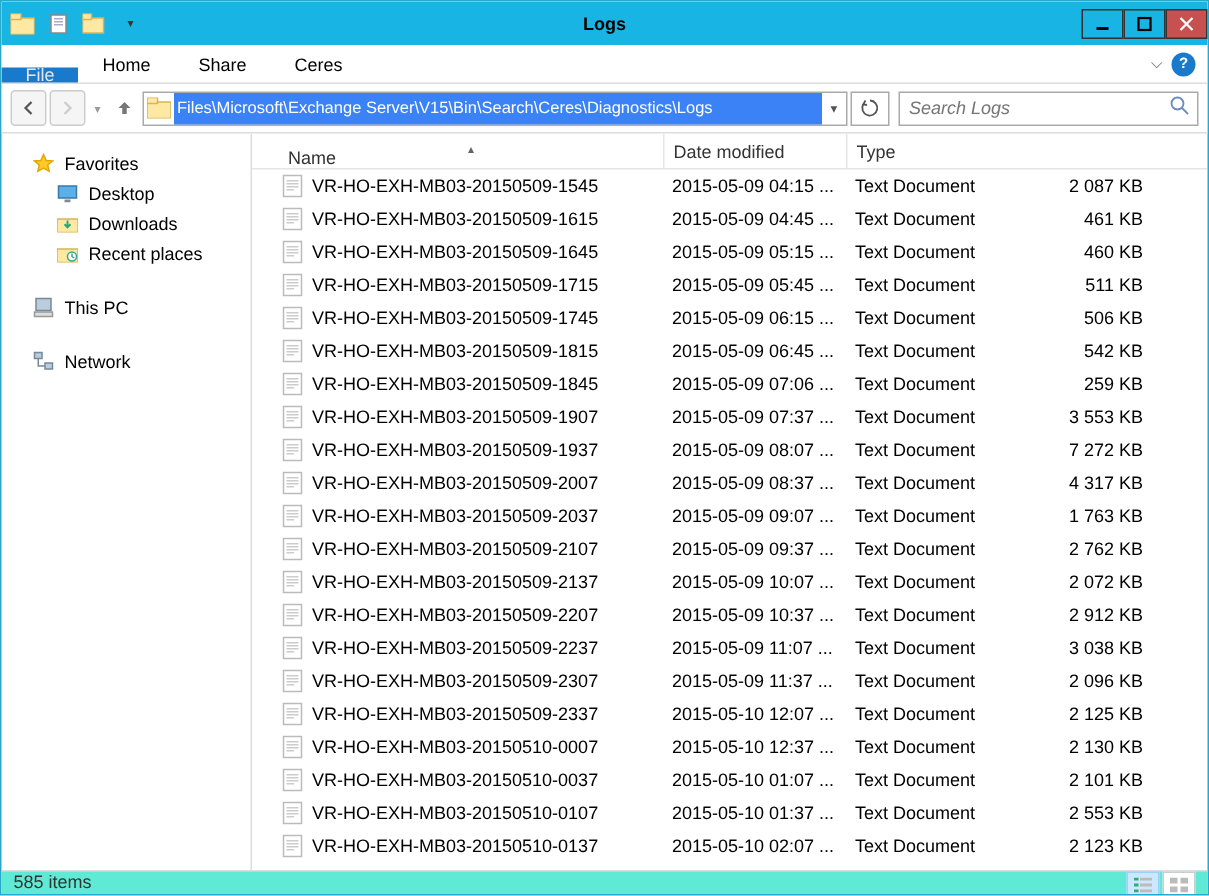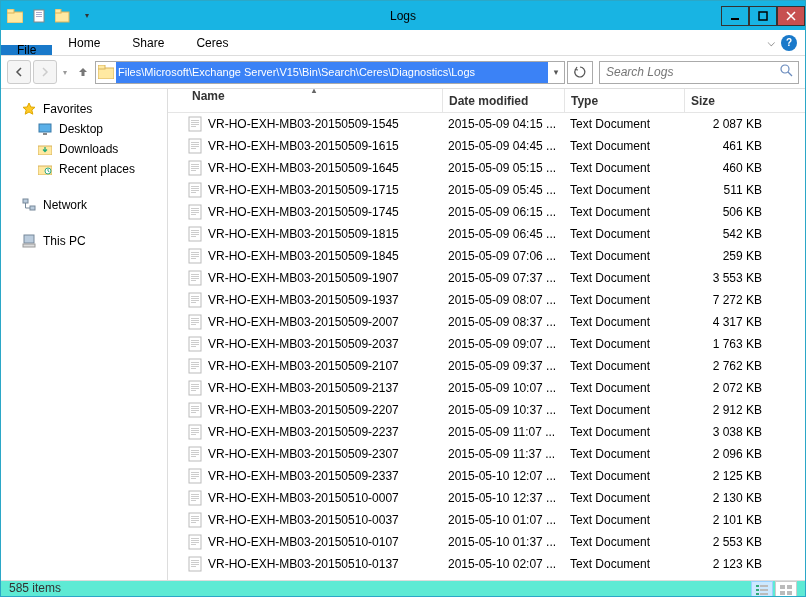--- a/index.html
+++ b/index.html
@@ -1,27 +1,27 @@
 <!DOCTYPE html>
 <html><head>
   <meta charset="utf-8">
   <style>
     * { margin: 0; padding: 0; box-sizing: border-box; font-family: 'Segoe UI', Tahoma, sans-serif; font-size: 12px; }
     body { background: #fff; width: 806px; height: 597px; overflow: hidden; border: 1px solid #2ba7c7; display: flex; flex-direction: column; }
     
     .titlebar { background: #18b4e3; height: 29px; display: flex; align-items: center; position: relative; }
     .titlebar-qat { display: flex; align-items: center; gap: 4px; margin-left: 4px; }
     .qat-icon { width: 20px; height: 20px; display: flex; align-items: center; justify-content: center; }
-    .titlebar-title { position: absolute; left: 50%; transform: translateX(-50%); color: #000; font-size: 12px; }
+    .titlebar-title { position: absolute; left: 50%; transform: translateX(-50%); color: #000; font-size: 12px; font-weight: bold; }
     .titlebar-controls { margin-left: auto; display: flex; }
     .titlebar-btn { width: 28px; height: 20px; border: 1px solid #333; display: flex; align-items: center; justify-content: center; background: #18b4e3; margin-top: 0; }
     .titlebar-btn.close { background: #c75050; }
     
     .menubar { background: #fff; height: 26px; display: flex; align-items: stretch; border-bottom: 1px solid #ddd; }
-    .file-tab { background: #1979ca; color: #000000; padding: 0 16px; display: flex; align-items: center; font-size: 12px; margin-top: 15px; }
+    .file-tab { background: #1979ca; color: #e5e5e5; padding: 0 16px; display: flex; align-items: center; font-size: 12px; margin-top: 15px; }
     .menu-tab { padding: 0 16px; display: flex; align-items: center; font-size: 12px; color: #000; }
     .menubar-right { margin-left: auto; display: flex; align-items: center; gap: 6px; padding-right: 8px; }
     .help-icon { width: 16px; height: 16px; background: #1979ca; border-radius: 50%; color: #fff; display: flex; align-items: center; justify-content: center; font-size: 10px; font-weight: bold; }
     .expand-chevron { color: #666; font-size: 10px; }
     
     .navbar { height: 33px; display: flex; align-items: center; padding: 0 6px; gap: 2px; border-bottom: 1px solid #ddd; background: #fff; }
     .nav-btn { width: 24px; height: 24px; border: 1px solid #ccc; border-radius: 3px; display: flex; align-items: center; justify-content: center; color: #999; background: #f5f5f5; }
     .nav-btn.disabled { color: #ccc; }
     .nav-history { width: 12px; font-size: 8px; color: #999; text-align: center; }
     .nav-up { width: 20px; height: 20px; display: flex; align-items: center; justify-content: center; color: #777; border-radius: 2px; }
@@ -36,21 +36,21 @@
     
     .body-area { flex: 1; display: flex; overflow: hidden; }
     .nav-pane { width: 167px; border-right: 1px solid #ddd; padding: 10px 0; overflow: hidden; }
     .nav-group { margin-bottom: 16px; }
     .nav-item { padding: 2px 0 2px 20px; display: flex; align-items: center; gap: 6px; font-size: 12px; }
     .nav-item.child { padding-left: 36px; }
     .nav-item.header { font-weight: normal; padding-left: 20px; }
     .nav-icon { width: 16px; height: 16px; display: inline-flex; align-items: center; justify-content: center; }
     
     .content-pane { flex: 1; display: flex; flex-direction: column; overflow: hidden; }
-    .columns-header { height: 24px; display: flex; border-bottom: 1px solid #e5e5e5; align-items: flex-start; padding-left: 18px; font-weight: bold; }
+    .columns-header { height: 24px; display: flex; border-bottom: 1px solid #e5e5e5; align-items: flex-end; padding-left: 18px; }
     .col { font-size: 12px; color: #333; padding: 0 6px; position: relative; }
     .col.name { width: 256px; }
     .col.date { width: 122px; border-left: 1px solid #e5e5e5; height: 100%; display: flex; align-items: center; }
     .col.type { width: 120px; border-left: 1px solid #e5e5e5; height: 100%; display: flex; align-items: center; }
     .col.size { width: 90px; border-left: 1px solid #e5e5e5; height: 100%; display: flex; align-items: center; }
     .sort-arrow { position: absolute; left: 50%; top: -3px; transform: translateX(-50%); font-size: 8px; color: #666; }
     
     .file-list { flex: 1; overflow-y: auto; overflow-x: hidden; padding-left: 18px; }
     .file-row { height: 22px; display: flex; align-items: center; }
     .file-icon { width: 18px; height: 18px; display: inline-flex; align-items: center; justify-content: center; margin-right: 4px; }
@@ -209,55 +209,52 @@
               <path d="M10 6 L10 8 L11.5 9" stroke="#3a8" fill="none"></path>
             </svg>
         </span>
         <span>Recent places</span>
       </div>
     </div>
     <div class="nav-group">
       <div class="nav-item header">
         <span class="nav-icon">
           <svg width="14" height="14" viewBox="0 0 14 14">
-              <rect x="1" y="1" width="5" height="4" fill="#bcd" stroke="#789"></rect>
-              <rect x="8" y="8" width="5" height="4" fill="#bcd" stroke="#789"></rect>
-              <path d="M3.5 5 L3.5 10 L8 10" stroke="#789" fill="none"></path>
+              <rect x="2" y="1" width="10" height="8" fill="#bcd" stroke="#789"></rect>
+              <rect x="1" y="10" width="12" height="3" fill="#ddd" stroke="#999"></rect>
             </svg>
         </span>
-        <span>Network</span>
+        <span>This PC</span>
       </div>
     </div>
     <div class="nav-group">
       <div class="nav-item header">
         <span class="nav-icon">
           <svg width="14" height="14" viewBox="0 0 14 14">
-              <rect x="2" y="1" width="10" height="8" fill="#bcd" stroke="#789"></rect>
-              <rect x="1" y="10" width="12" height="3" fill="#ddd" stroke="#999"></rect>
+              <rect x="1" y="1" width="5" height="4" fill="#bcd" stroke="#789"></rect>
+              <rect x="8" y="8" width="5" height="4" fill="#bcd" stroke="#789"></rect>
+              <path d="M3.5 5 L3.5 10 L8 10" stroke="#789" fill="none"></path>
             </svg>
         </span>
-        <span>This PC</span>
+        <span>Network</span>
       </div>
     </div>
   </div>
 
   <div class="content-pane">
     <div class="columns-header">
       <div class="col name">
         <span>Name</span>
         <span class="sort-arrow">▴</span>
       </div>
       <div class="col date">
           <span>Date modified</span>
         </div>
       <div class="col type">
           <span>Type</span>
-        </div>
-      <div class="col size">
-          <span>Size</span>
         </div>
     </div>
     <div class="file-list" id="file-list">
         <div class="file-row">
           <span class="file-icon">
             <svg width="14" height="16" viewBox="0 0 14 16">
               <rect x="1" y="1" width="12" height="14" fill="#fff" stroke="#bbb"></rect>
               <rect x="3" y="4" width="8" height="1" fill="#ccc"></rect>
               <rect x="3" y="6" width="8" height="1" fill="#ccc"></rect>
               <rect x="3" y="8" width="8" height="1" fill="#ccc"></rect>

